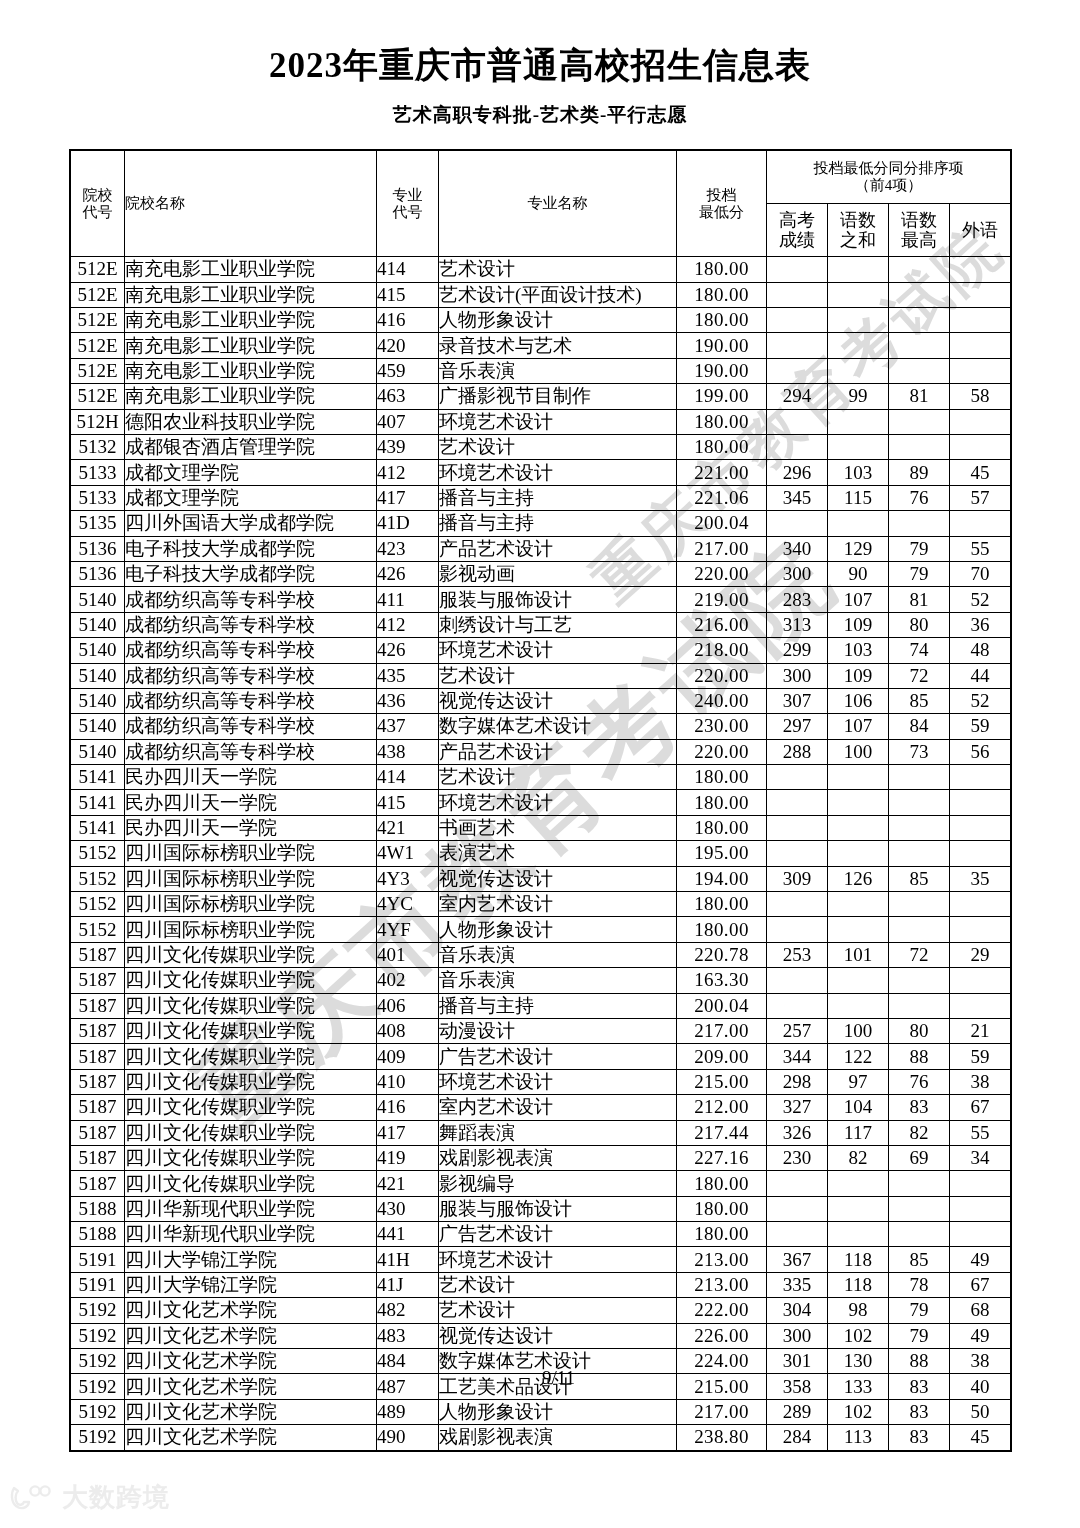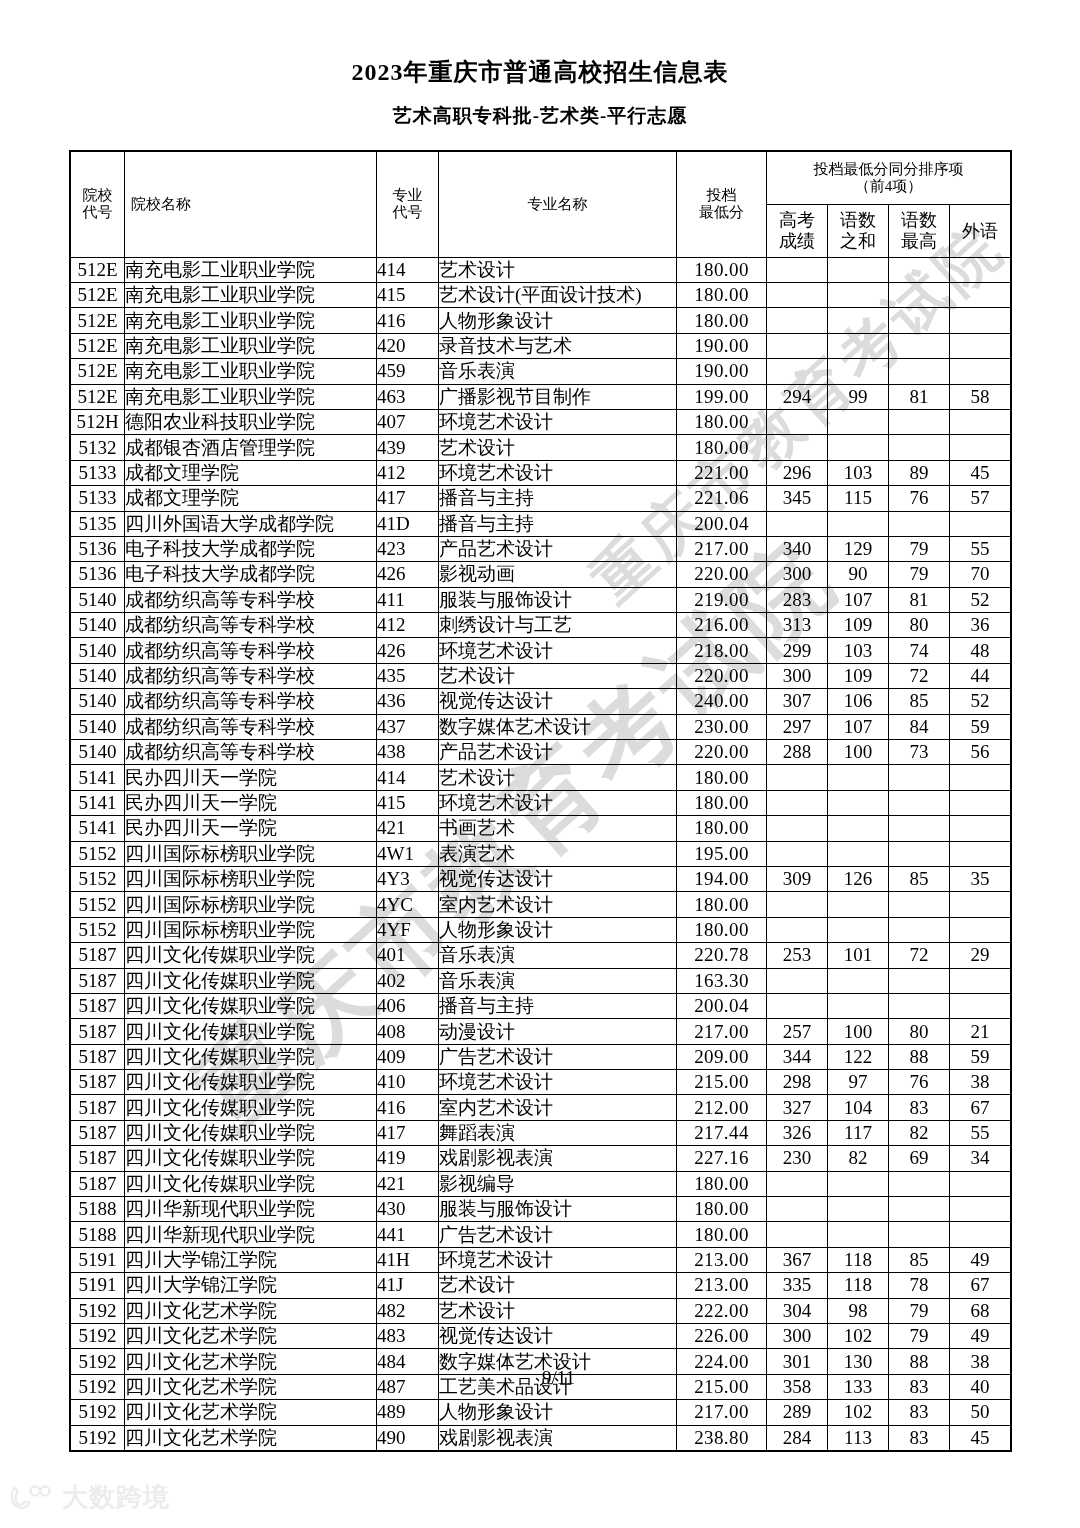--- a/index.html
+++ b/index.html
@@ -47,25 +47,25 @@
   }
 
   
   #page-header {
     position: relative;
     z-index: 10;
     text-align: center;
     padding-top: 46px;
   }
   #doc-title {
-    font-size: 24px;
+    font-size: 35px;
     font-weight: 700;
     letter-spacing: 1px;
     line-height: 1.15;
-    margin: 13px;
+    margin: 0;
   }
   #doc-subtitle {
     font-size: 19px;
     font-weight: 700;
     letter-spacing: 1px;
     margin: 16px 0 0 0;
   }
 
   
   #table-wrap {
@@ -185,21 +185,21 @@
       <col class="w-n">
       <col class="w-n">
       <col class="w-n">
     </colgroup>
     <thead>
       <tr>
         <th class="h-tall" rowspan="2">
           <div>院校</div>
           <div>代号</div>
         </th>
-        <th class="h-tall" rowspan="2" style="text-align:left;padding-left:6px;">院校名称</th>
+        <th class="h-tall" rowspan="2" style="text-align:left;">院校名称</th>
         <th class="h-tall" rowspan="2">
           <div>专业</div>
           <div>代号</div>
         </th>
         <th class="h-tall" rowspan="2">专业名称</th>
         <th class="h-tall" rowspan="2">
           <div>投档</div>
           <div>最低分</div>
         </th>
         <th class="h-group" colspan="4">

